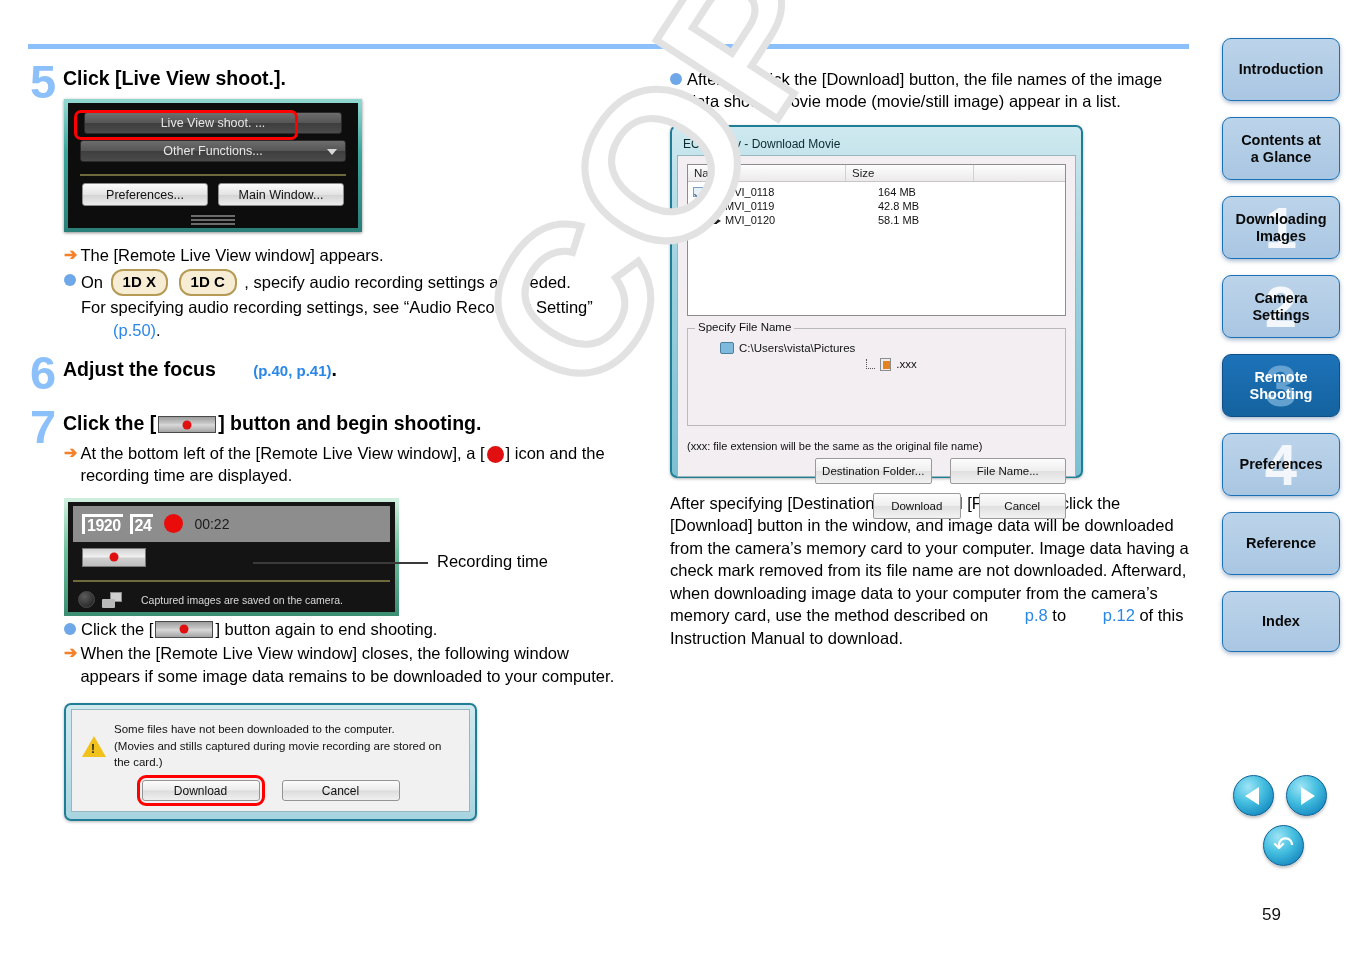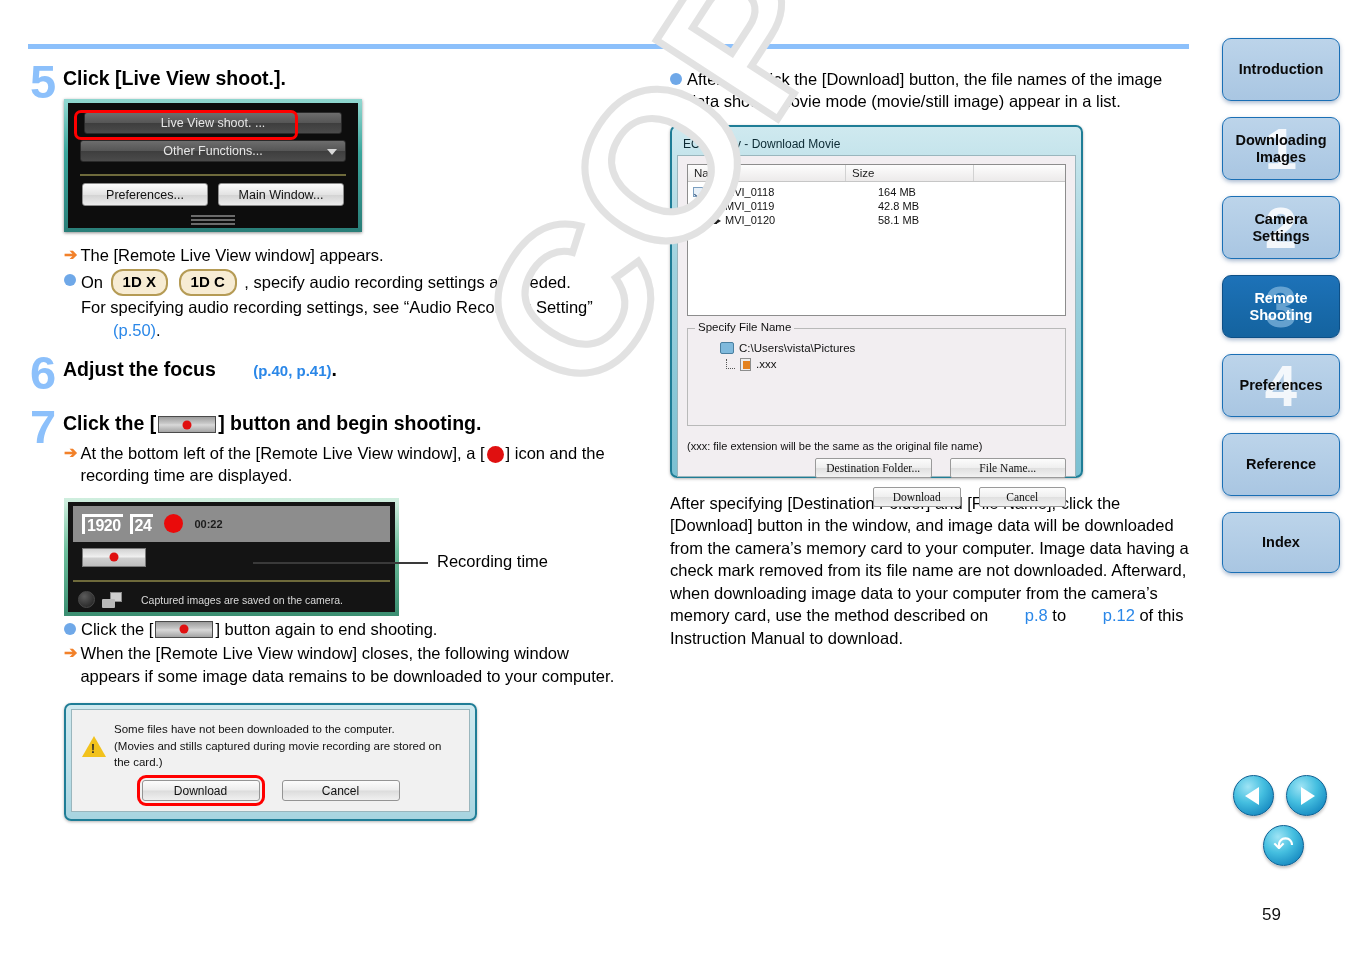--- a/index.html
+++ b/index.html
@@ -156,21 +156,21 @@
   }
   .res-glyph {
     color: #fff; font-size: 16px; font-weight: bold; font-style: normal;
     border-top: 3px solid #fff; border-left: 3px solid #fff;
     padding: 0 2px 0 2px; line-height: 17px; letter-spacing: -0.5px;
   }
   .rec-red {
     width: 19px; height: 19px; border-radius: 50%; background: #ea0b0b;
     margin-left: 4px;
   }
-  .rec-time { color: #1c1c1c; font-size: 11px; margin-left: 4px; font-weight: bold; }
+  .rec-time { color: #1c1c1c; font-size: 14px; margin-left: 4px; }
   .rec-btn-fig {
     width: 64px; height: 19px; margin: 6px 0 0 14px;
     background: linear-gradient(180deg,#d2d2d2 0%,#efefef 45%,#cfcfcf 55%,#bdbdbd 100%);
     border: 1px solid #7a7a7a; position: relative;
   }
   .rec-btn-fig::after {
     content: ""; position: absolute; left: 50%; top: 50%;
     width: 9px; height: 9px; border-radius: 50%;
     background: #e01010; transform: translate(-50%,-50%);
   }
@@ -287,37 +287,37 @@
   }
   .sfn-label {
     position: absolute; left: 7px; top: -8px; background: #f2eef1;
     padding: 0 3px; font-size: 11.5px; color: #111;
   }
   .path-row { display: flex; align-items: center; gap: 5px;
               font-size: 11.5px; color: #111; margin: 4px 0 0 24px; }
   .folder-ico { flex: none; width: 14px; height: 12px; background: #7fb9dc;
                 border: 1px solid #4a7fa0; border-radius: 2px; }
   .file-row { display: flex; align-items: center; gap: 5px;
-              font-size: 11.5px; color: #111; margin: 4px 0 0 30px; }
+              font-size: 11.5px; color: #111; margin: 4px 0 0 30px; justify-content: center; }
   .tree-elbow { flex: none; width: 9px; height: 10px;
                 border-left: 1px dotted #555; border-bottom: 1px dotted #555; }
   .file-ico { flex: none; width: 11px; height: 13px; background: #ededed;
               border: 1px solid #8d8d8d; position: relative; }
   .file-ico::after { content: ""; position: absolute; left: 1.5px; top: 2px;
               width: 7px; height: 8px; background: #e4821f; }
 
   .note-line { font-size: 11px; color: #111; margin-top: 14px; }
   .dl-btn-row { display: flex; gap: 18px; margin-top: 6px; padding-left: 128px; }
   .dl-btn-row2 { display: flex; gap: 18px; margin-top: 9px; padding-left: 186px; }
   .dl-btn {
-    width: 128px; height: 20px;
+    width: 128px; height: 26px;
     background: linear-gradient(180deg,#fcfcfc 0%,#efefef 48%,#e0e0e0 52%,#f2f2f2 100%);
     border: 1px solid #9a9a9a; border-radius: 2px;
     font-size: 11.5px; color: #111;
-    display: flex; align-items: center; justify-content: center; font-family: Liberation Serif, serif;
+    display: flex; align-items: center; justify-content: center;
   }
 
   
   .side-nav { position: absolute; left: 1222px; top: 38px; width: 118px; }
   .nav-tab {
     position: relative; width: 118px;
     border: 1.5px solid #1a6fb5; border-radius: 9px;
     background: linear-gradient(180deg,#bcd4ea 0%,#a9c6e2 100%);
     color: #0a0a0a; font-size: 14.5px; font-weight: bold;
     text-align: center; line-height: 1.16;
@@ -580,20 +580,25 @@
       <span>After specifying [Destination Folder] and [File Name], click the [Download] button in the window, and image data will be downloaded from the camera’s memory card to your computer. Image data having a check mark removed from its file name are not downloaded. Afterward, when downloading image data to your computer from the camera’s memory card, use the method described on </span><span class="pg">p.8</span><span> to </span><span class="pg">p.12</span><span> of this Instruction Manual to download.</span>
     </div>
   </div>
 
   <div class="side-nav">
     <div class="nav-tab" style="height:63px;margin-bottom:16px">
       <span class="ghost-num"></span>
       <span class="lbl">Introduction</span>
     </div>
     <div class="nav-tab" style="height:63px;margin-bottom:16px">
+      <span class="ghost-num"></span>
+      <span class="lbl">Contents at
+a Glance</span>
+    </div>
+    <div class="nav-tab" style="height:63px;margin-bottom:16px">
       <span class="ghost-num">1</span>
       <span class="lbl">Downloading
 Images</span>
     </div>
     <div class="nav-tab" style="height:63px;margin-bottom:16px">
       <span class="ghost-num">2</span>
       <span class="lbl">Camera
 Settings</span>
     </div>
     <div class="nav-tab active" style="height:63px;margin-bottom:16px">

